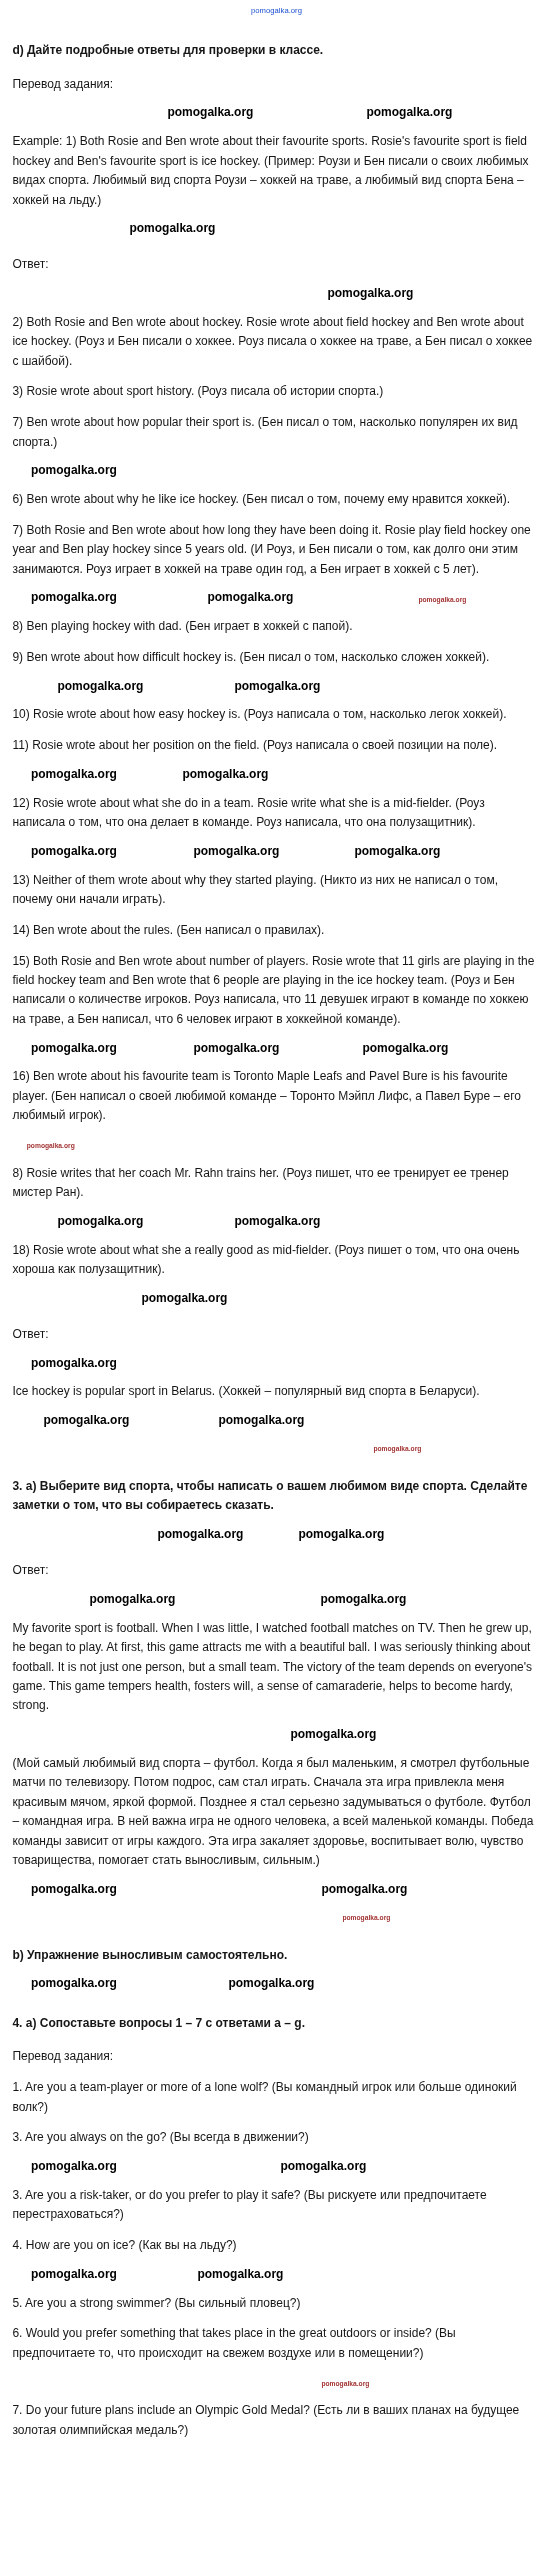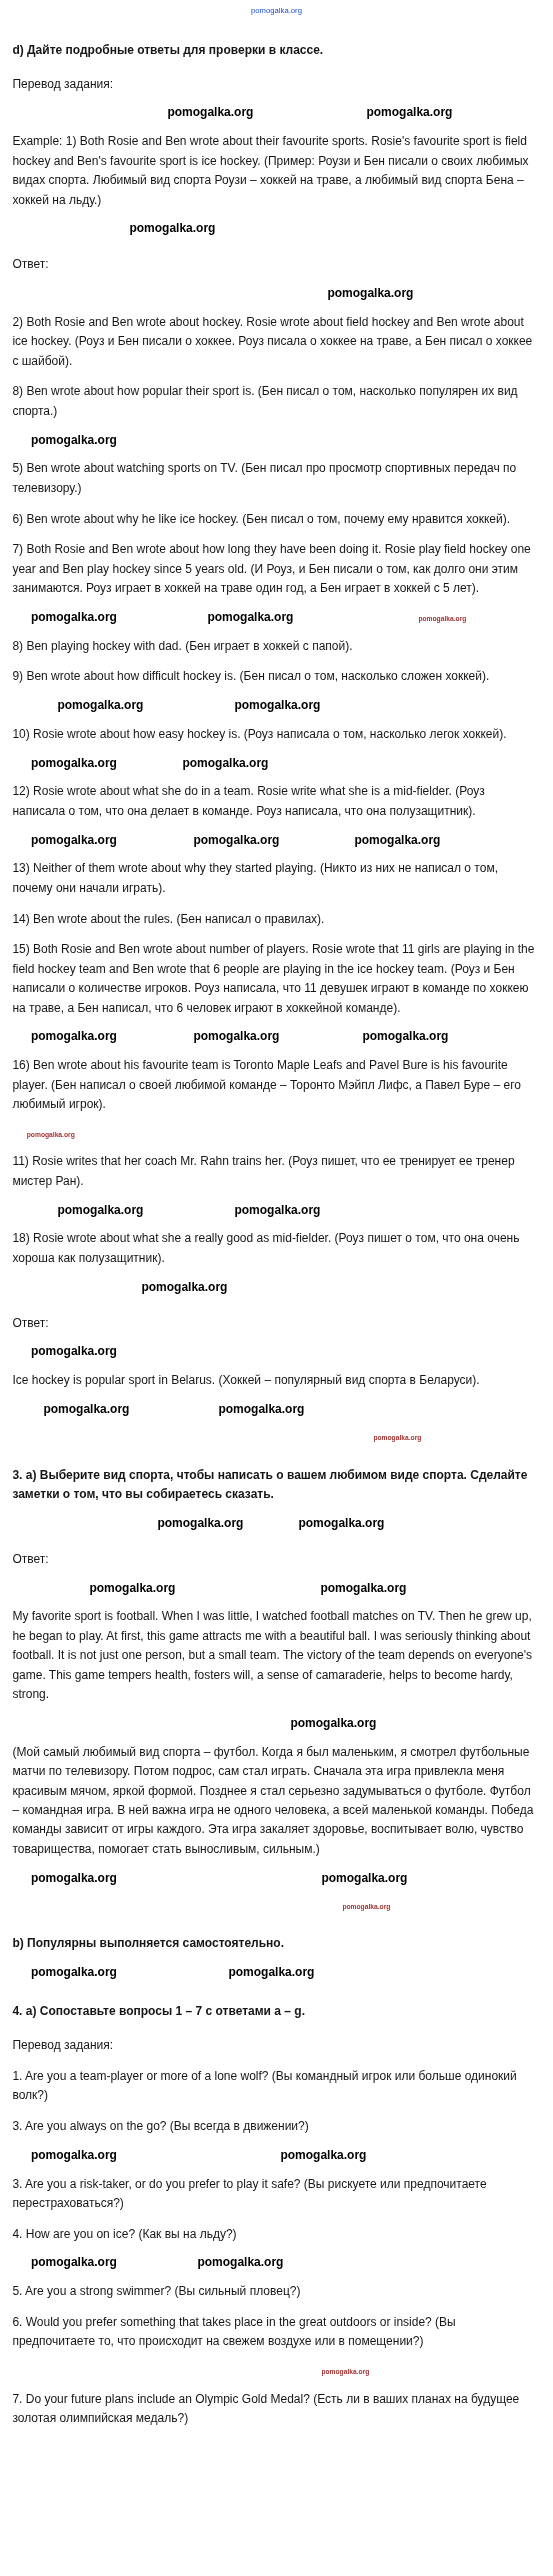--- a/index.html
+++ b/index.html
@@ -74,39 +74,40 @@
       </div>
       <p class="para">Example: 1) Both Rosie and Ben wrote about their favourite sports. Rosie's favourite sport is field hockey and Ben's favourite sport is ice hockey. (Пример: Роузи и Бен писали о своих любимых видах спорта. Любимый вид спорта Роузи – хоккей на траве, а любимый вид спорта Бена – хоккей на льду.)</p>
       <div class="wm-row">
         <span class="wm bold" style="left: 117px;">pomogalka.org</span>
       </div>
       <p class="heading">Ответ:</p>
       <div class="wm-row">
         <span class="wm bold" style="left: 315px;">pomogalka.org</span>
       </div>
       <p class="para">2) Both Rosie and Ben wrote about hockey. Rosie wrote about field hockey and Ben wrote about ice hockey. (Роуз и Бен писали о хоккее. Роуз писала о хоккее на траве, а Бен писал о хоккее с шайбой).</p>
-      <p class="para">8) Ben wrote about how popular their sport is. (Бен писал о том, насколько популярен их вид спорта.)</p>
+      <p class="para">3) Rosie wrote about sport history. (Роуз писала об истории спорта.)</p>
+      <p class="para">7) Ben wrote about how popular their sport is. (Бен писал о том, насколько популярен их вид спорта.)</p>
       <div class="wm-row">
         <span class="wm bold" style="left: 18.5px;">pomogalka.org</span>
       </div>
-      <p class="para">5) Ben wrote about watching sports on TV. (Бен писал про просмотр спортивных передач по телевизору.)</p>
       <p class="para">6) Ben wrote about why he like ice hockey. (Бен писал о том, почему ему нравится хоккей).</p>
       <p class="para">7) Both Rosie and Ben wrote about how long they have been doing it. Rosie play field hockey one year and Ben play hockey since 5 years old. (И Роуз, и Бен писали о том, как долго они этим занимаются. Роуз играет в хоккей на траве один год, а Бен играет в хоккей с 5 лет).</p>
       <div class="wm-row">
         <span class="wm bold" style="left: 18.5px;">pomogalka.org</span>
         <span class="wm bold" style="left: 195px;">pomogalka.org</span>
         <span class="wm red" style="left: 406px;">pomogalka.org</span>
       </div>
       <p class="para">8) Ben playing hockey with dad. (Бен играет в хоккей с папой).</p>
       <p class="para">9) Ben wrote about how difficult hockey is. (Бен писал о том, насколько сложен хоккей).</p>
       <div class="wm-row">
         <span class="wm bold" style="left: 45px;">pomogalka.org</span>
         <span class="wm bold" style="left: 222px;">pomogalka.org</span>
       </div>
       <p class="para">10) Rosie wrote about how easy hockey is. (Роуз написала о том, насколько легок хоккей).</p>
+      <p class="para">11) Rosie wrote about her position on the field. (Роуз написала о своей позиции на поле).</p>
       <div class="wm-row">
         <span class="wm bold" style="left: 18.5px;">pomogalka.org</span>
         <span class="wm bold" style="left: 170px;">pomogalka.org</span>
       </div>
       <p class="para">12) Rosie wrote about what she do in a team. Rosie write what she is a mid-fielder. (Роуз написала о том, что она делает в команде. Роуз написала, что она полузащитник).</p>
       <div class="wm-row">
         <span class="wm bold" style="left: 18.5px;">pomogalka.org</span>
         <span class="wm bold" style="left: 181px;">pomogalka.org</span>
         <span class="wm bold" style="left: 342px;">pomogalka.org</span>
       </div>
@@ -115,21 +116,21 @@
       <p class="para">15) Both Rosie and Ben wrote about number of players. Rosie wrote that 11 girls are playing in the field hockey team and Ben wrote that 6 people are playing in the ice hockey team. (Роуз и Бен написали о количестве игроков. Роуз написала, что 11 девушек играют в команде по хоккею на траве, а Бен написал, что 6 человек играют в хоккейной команде).</p>
       <div class="wm-row">
         <span class="wm bold" style="left: 18.5px;">pomogalka.org</span>
         <span class="wm bold" style="left: 181px;">pomogalka.org</span>
         <span class="wm bold" style="left: 350px;">pomogalka.org</span>
       </div>
       <p class="para">16) Ben wrote about his favourite team is Toronto Maple Leafs and Pavel Bure is his favourite player. (Бен написал о своей любимой команде – Торонто Мэйпл Лифс, а Павел Буре – его любимый игрок).</p>
       <div class="wm-row">
         <span class="wm red" style="left: 14.4px;">pomogalka.org</span>
       </div>
-      <p class="para">11) Rosie writes that her coach Mr. Rahn trains her. (Роуз пишет, что ее тренирует ее тренер мистер Ран).</p>
+      <p class="para">8) Rosie writes that her coach Mr. Rahn trains her. (Роуз пишет, что ее тренирует ее тренер мистер Ран).</p>
       <div class="wm-row">
         <span class="wm bold" style="left: 45px;">pomogalka.org</span>
         <span class="wm bold" style="left: 222px;">pomogalka.org</span>
       </div>
       <p class="para">18) Rosie wrote about what she a really good as mid-fielder. (Роуз пишет о том, что она очень хороша как полузащитник).</p>
       <div class="wm-row">
         <span class="wm bold" style="left: 129px;">pomogalka.org</span>
       </div>
       <p class="heading">Ответ:</p>
       <div class="wm-row">
@@ -158,21 +159,21 @@
         <span class="wm bold" style="left: 278px;">pomogalka.org</span>
       </div>
       <p class="para">(Мой самый любимый вид спорта – футбол. Когда я был маленьким, я смотрел футбольные матчи по телевизору. Потом подрос, сам стал играть. Сначала эта игра привлекла меня красивым мячом, яркой формой. Позднее я стал серьезно задумываться о футболе. Футбол – командная игра. В ней важна игра не одного человека, а всей маленькой команды. Победа команды зависит от игры каждого. Эта игра закаляет здоровье, воспитывает волю, чувство товарищества, помогает стать выносливым, сильным.)</p>
       <div class="wm-row">
         <span class="wm bold" style="left: 18.5px;">pomogalka.org</span>
         <span class="wm bold" style="left: 309px;">pomogalka.org</span>
       </div>
       <div class="wm-row">
         <span class="wm red" style="left: 330px;">pomogalka.org</span>
       </div>
-      <p class="task">b) Популярны выполняется самостоятельно.</p>
+      <p class="task">b) Упражнение выносливым самостоятельно.</p>
       <div class="wm-row">
         <span class="wm bold" style="left: 18.5px;">pomogalka.org</span>
         <span class="wm bold" style="left: 216px;">pomogalka.org</span>
       </div>
       <p class="task">4. a) Сопоставьте вопросы 1 – 7 с ответами a – g.</p>
       <p class="heading">Перевод задания:</p>
       <p class="para">1. Are you a team-player or more of a lone wolf? (Вы командный игрок или больше одинокий волк?)</p>
       <p class="para">3. Are you always on the go? (Вы всегда в движении?)</p>
       <div class="wm-row">
         <span class="wm bold" style="left: 18.5px;">pomogalka.org</span>

